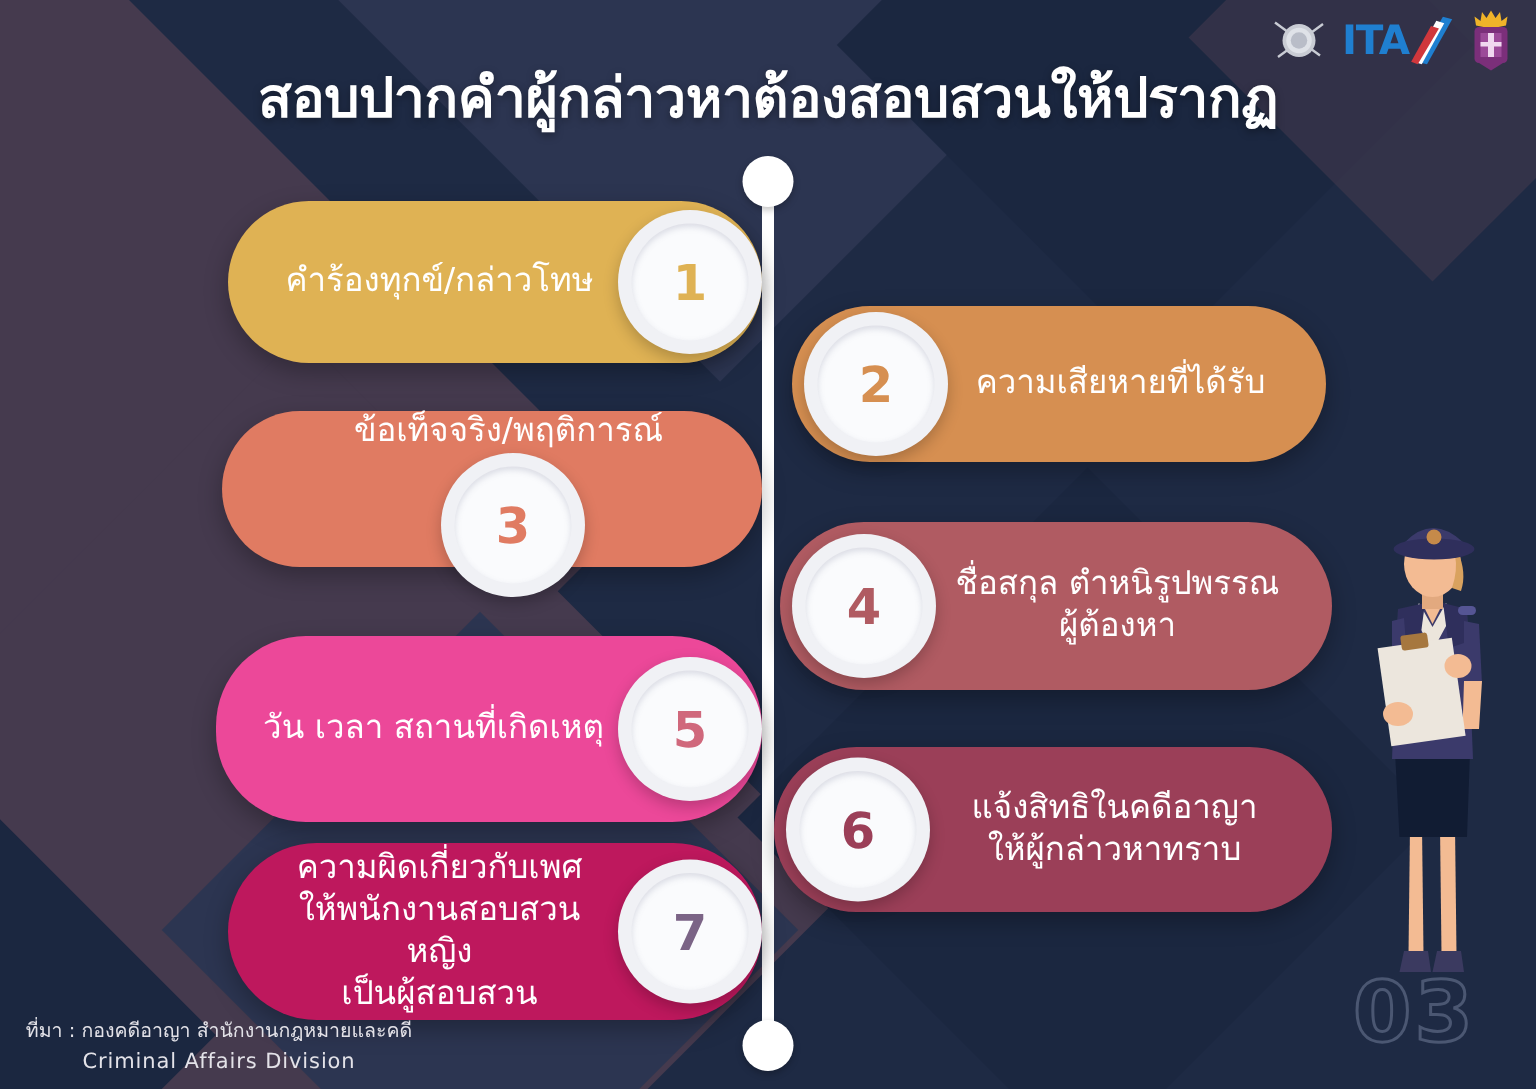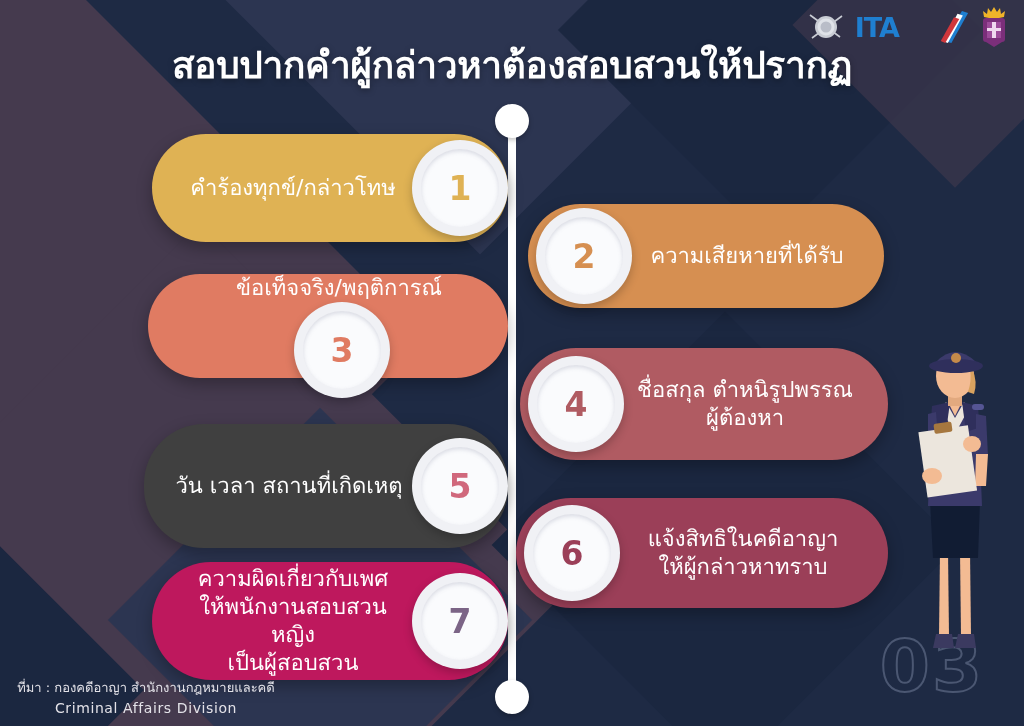--- a/index.html
+++ b/index.html
@@ -24,21 +24,21 @@
     text-align:center;
     color:#ffffff;
     font-size:37px;
     font-weight:bold;
     letter-spacing:-0.3px;
     line-height:1.1;
     text-shadow:0 2px 6px rgba(0,0,0,.35);
   }
   .logos{position:absolute;right:14px;top:6px;display:flex;align-items:center;gap:9px;}
   .logo-medal{width:40px;height:40px;position:relative;}
-  .logo-ita{display:flex;align-items:center;gap:40px;}
+  .logo-ita{display:flex;align-items:center;}
   .ita-text{
     color:#1f7fd0;font-weight:bold;font-size:27px;letter-spacing:-1px;
     font-family:"DejaVu Sans","Liberation Sans",sans-serif;
   }
   .logo-emblem{width:32px;height:42px;}
 
   
   .tl-line{
     position:absolute;left:508px;top:120px;width:8px;height:578px;
     background:#ffffff;border-radius:4px;z-index:2;
@@ -88,21 +88,21 @@
     font-size:33px;font-weight:bold;
     font-family:"DejaVu Sans","Liberation Sans",sans-serif;
   }
 
   
   .officer{position:absolute;right:6px;top:336px;width:130px;height:330px;z-index:3;}
 
   
   .big-num{
     position:absolute;right:40px;bottom:18px;
-    font-size:72px;font-weight:bold;
+    font-size:56px;font-weight:bold;
     color:transparent;
     -webkit-text-stroke:2px #4b5772;
     letter-spacing:2px;
     font-family:"DejaVu Sans","Liberation Sans",sans-serif;
     z-index:2;
   }
 
   
   .footer{
     position:absolute;left:8px;bottom:8px;
@@ -244,21 +244,21 @@
       </div>
       <div class="pill right" style="top: 348px; left: 520px; width: 368px; height: 112px; background: rgb(176, 91, 98);">
         <div class="badge">
           <span class="badge-num" style="color: rgb(176, 91, 98);">4</span>
         </div>
         <div class="pill-text">
           <div>ชื่อสกุล ตำหนิรูปพรรณ</div>
           <div>ผู้ต้องหา</div>
         </div>
       </div>
-      <div class="pill left" style="top: 424px; left: 144px; width: 364px; height: 124px; background: #404040;">
+      <div class="pill left" style="top: 424px; left: 144px; width: 364px; height: 124px; background: #ec4899;">
         <div class="pill-text">
           <div>วัน เวลา สถานที่เกิดเหตุ</div>
         </div>
         <div class="badge">
           <span class="badge-num" style="color: rgb(208, 104, 124);">5</span>
         </div>
       </div>
       <div class="pill right" style="top: 498px; left: 516px; width: 372px; height: 110px; background: rgb(155, 63, 88);">
         <div class="badge">
           <span class="badge-num" style="color: rgb(155, 63, 88);">6</span>

